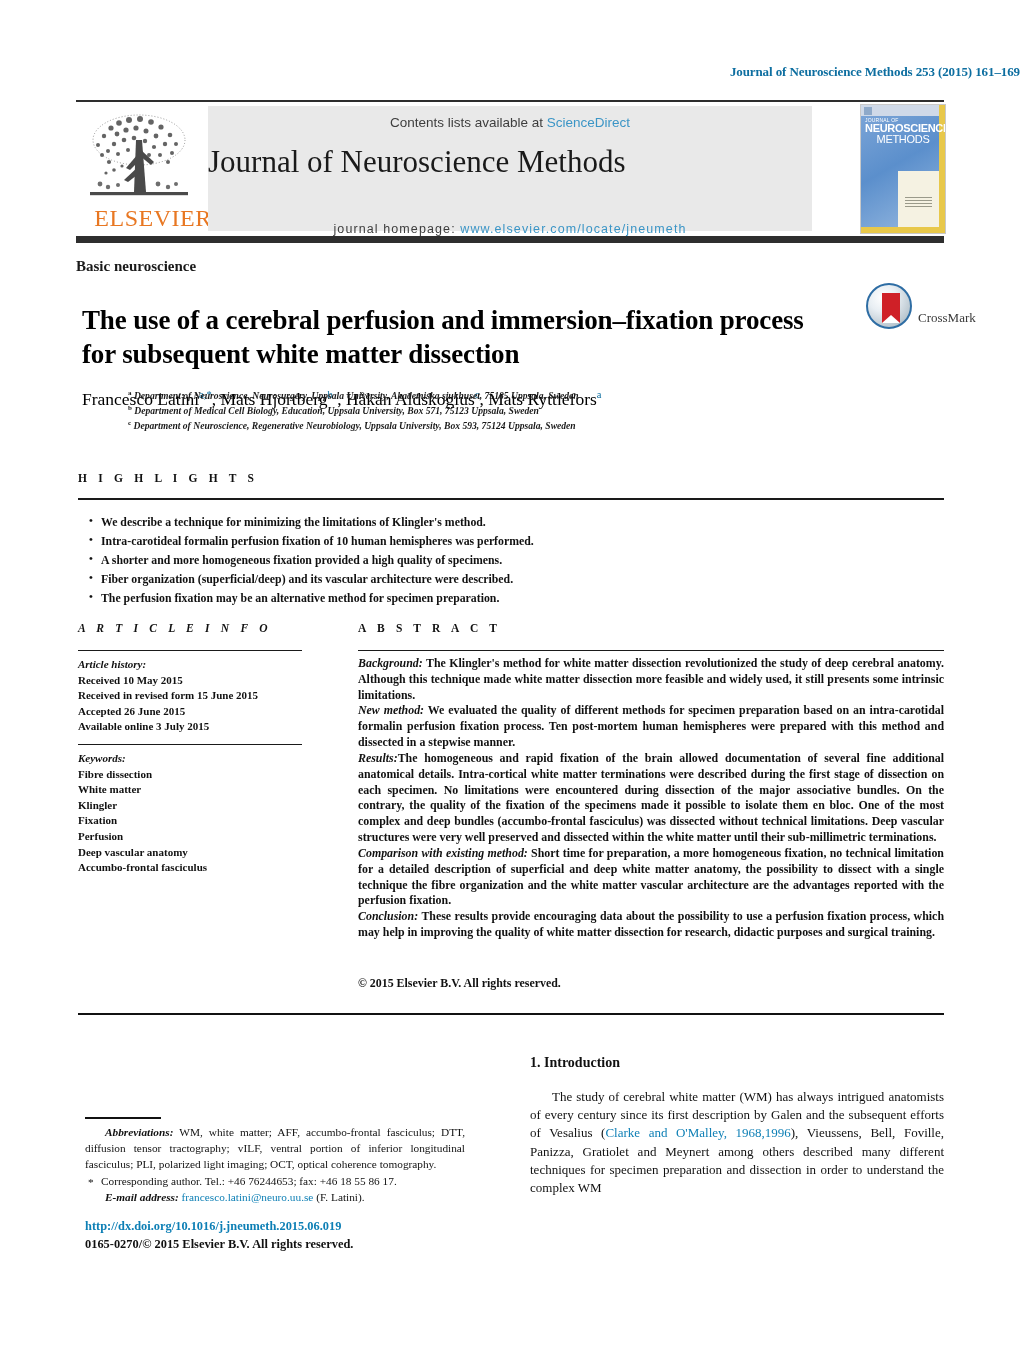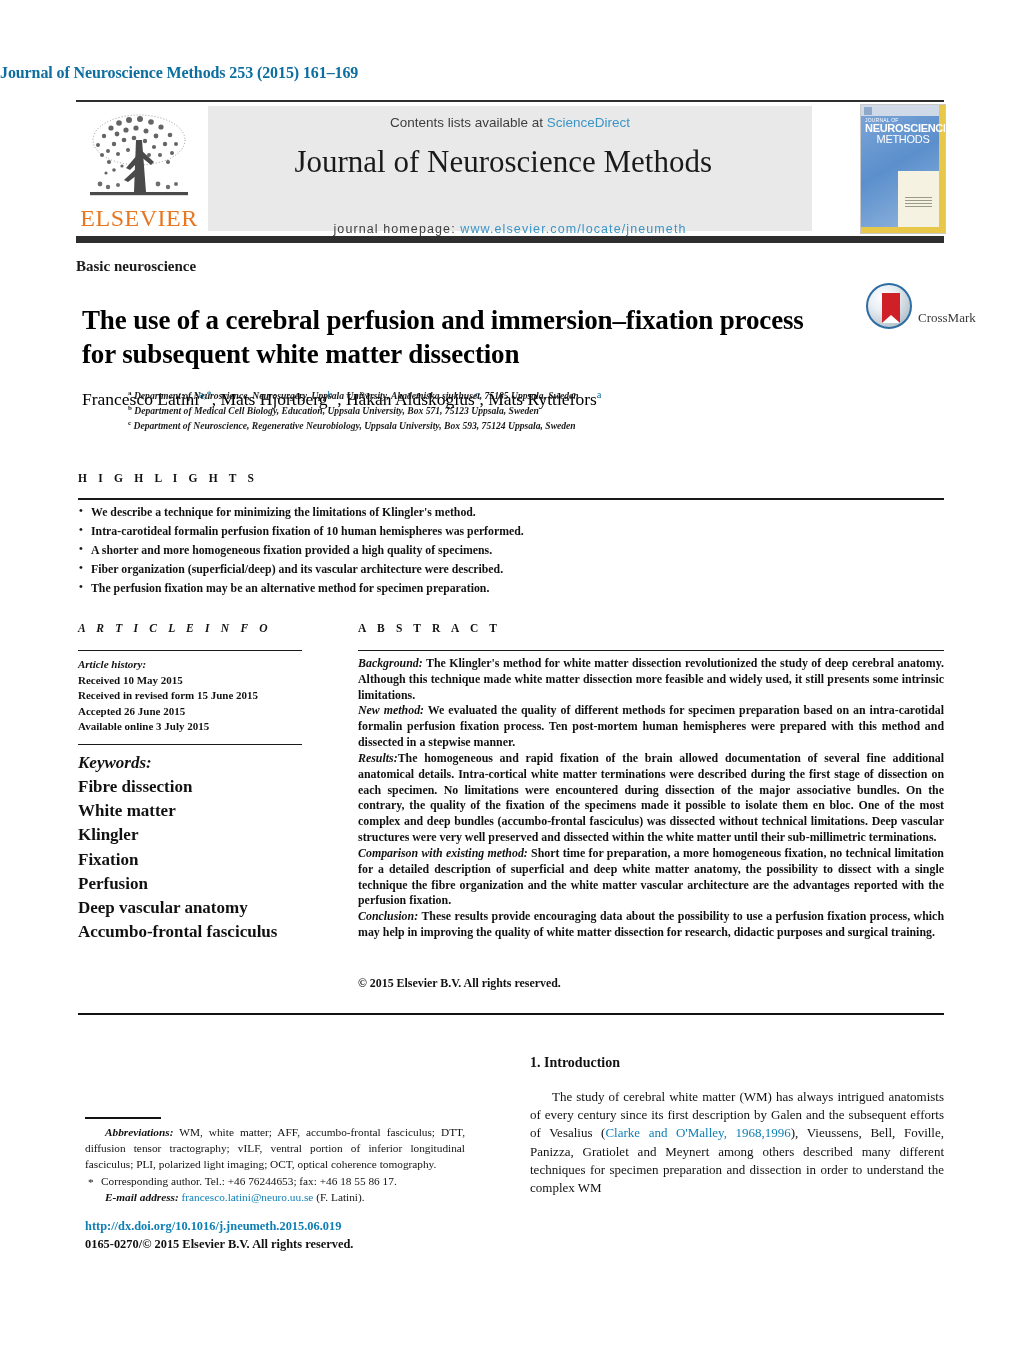--- a/index.html
+++ b/index.html
@@ -20,22 +20,22 @@
     left: 0; top: 0;
     width: 1020px;
     height: 1351px;
   }
 
   
   .runninghead {
     position: absolute;
     left: 0; top: 64px;
     width: 1020px;
-    text-align: left;
-    font-size: 16px;
+    text-align: right;
+    font-size: 13px;
     font-weight: bold;
     color: #0d6ea0;
     letter-spacing: -0.1px;
   }
 
   
   .masthead-rule {
     position: absolute;
     left: 76px; top: 100px;
     width: 868px;
@@ -55,21 +55,21 @@
     height: 126px;
   }
   .tree-box {
     position: absolute;
     left: 8px; top: 4px;
     width: 110px; height: 92px;
     overflow: hidden;
   }
   .elsevier-word {
     position: absolute;
-    left: 0; top: 99px;
+    left: 14px; top: 99px;
     width: 126px;
     text-align: center;
     font-family: "Liberation Serif", serif;
     font-size: 24px;
     letter-spacing: 0.5px;
     color: #E87722;
     font-weight: 400;
   }
   .center-band {
     position: absolute;
@@ -87,21 +87,21 @@
     font-size: 13.5px;
     color: #3d3d3d;
   }
   .contents-line .sd {
     color: #3b95c6;
   }
   .journal-title {
     position: absolute;
     left: 0; top: 38px;
     width: 504px;
-    text-align: right;
+    text-align: left;
     font-family: "Liberation Serif", serif;
     font-size: 31px;
     color: #1a1a1a;
   }
   .homepage-line {
     position: absolute;
     left: 0; top: 96px;
     width: 604px;
     text-align: center;
     font-family: "Liberation Sans", sans-serif;
@@ -298,21 +298,21 @@
   }
   .hl-list {
     position: absolute;
     left: 78px; top: 503px;
     width: 866px;
     font-size: 11.8px;
     font-weight: bold;
     line-height: 1.62;
     color: #111;
     list-style: none;
-    margin: 0;
+    margin: 10px;
     padding: 0;
   }
   .hl-list li {
     position: relative;
     padding-left: 13px;
   }
   .hl-list li:before {
     content: "\2022";
     position: absolute;
     left: 1px; top: -1px;
@@ -368,21 +368,21 @@
     position: absolute;
     left: 78px; top: 744px;
     width: 224px;
     height: 1.4px;
     background: #1a1a1a;
   }
   .keywords {
     position: absolute;
     left: 78px; top: 751px;
     width: 230px;
-    font-size: 17px;
+    font-size: 11px;
     font-weight: bold;
     line-height: 1.42;
     color: #111;
   }
   .keywords .lab { font-style: italic; }
 
   
   .abstract {
     position: absolute;
     left: 358px; top: 656px;

